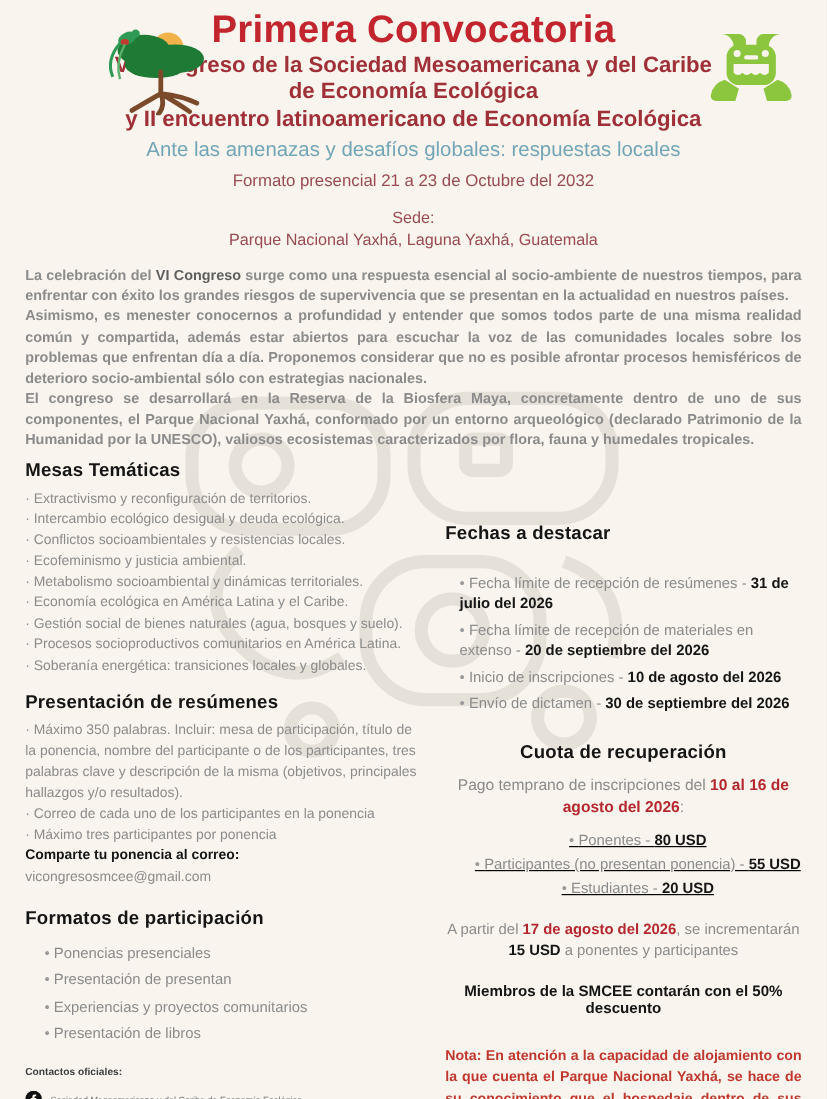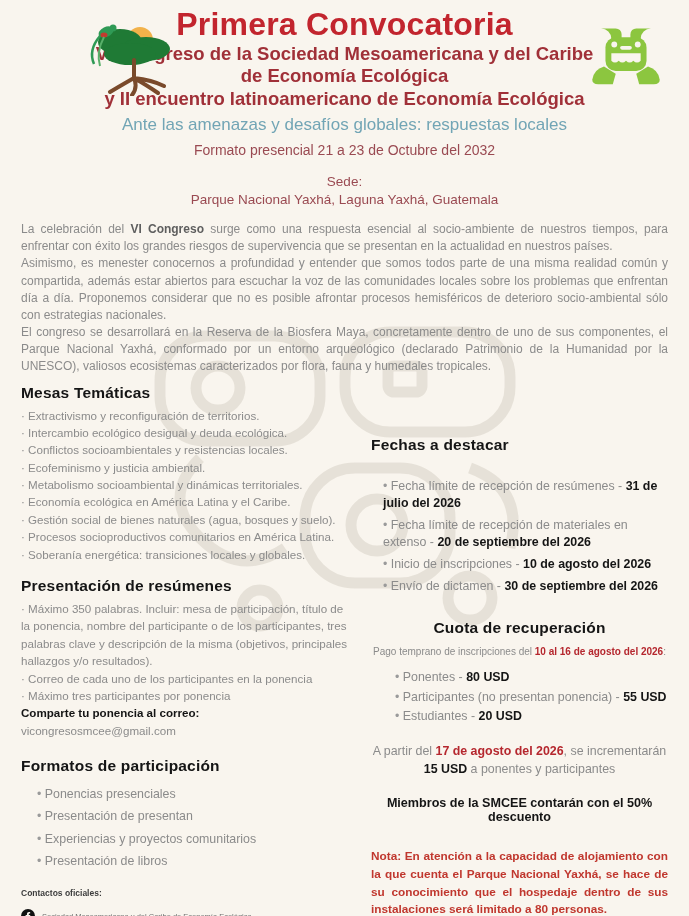--- a/index.html
+++ b/index.html
@@ -14,21 +14,21 @@
   
   .header { position:relative; text-align:center; padding-top:6px; z-index:1; }
   .logo-tree { position:absolute; left:80px; top:16px; }
   .logo-frog { position:absolute; right:26px; top:24px; }
   .title { font-size:32px; font-weight:bold; color:#C2252E; letter-spacing:.2px; line-height:1.15; }
   .sub-line { font-size:18.5px; font-weight:bold; color:#A03038; line-height:1.22; }
   .tagline { font-size:17px; color:#72A5B5; margin-top:5px; }
   .format-line { font-size:14px; color:#9A4A52; margin-top:7px; }
   .sede { margin-top:15px; font-size:13.5px; color:#9A4A52; line-height:1.32; }
   
-  .intro { padding:12px 21px 0 21px; z-index:1; position:relative; }
+  .intro { padding:12px 21px 0 21px; z-index:1; position:relative;font-weight:bold; }
   .intro p { font-size:12px; color:#8B8B8B; text-align:justify; line-height:1.43; }
   .intro b { color:#5E5E5E; }
   
   .columns { flex:1; display:flex; padding:8px 21px 0 21px; position:relative; z-index:1; }
   .col-left { width:328px; flex:none; }
   .col-right { flex:1; padding-left:22px; padding-top:52px; }
   .section-title { font-size:15.5px; font-weight:bold; color:#151515; letter-spacing:.2px; }
   
   .dotlist { list-style:none; margin-top:5px; }
   .dotlist li { font-size:11.6px; color:#8B8B8B; line-height:1.5; }
@@ -44,23 +44,23 @@
   .contacts { margin-top:16px; }
   .contacts-label { font-size:8.5px; font-weight:bold; color:#3d3d3d; }
   .contact-row { display:flex; align-items:center; gap:7px; margin-top:11px; }
   .contact-row a { font-size:7.5px; color:#6f6f6f; text-decoration:underline; }
   
   .fechas-list { list-style:none; margin-top:24px; padding-left:12px; }
   .fechas-list li { font-size:12.4px; color:#8B8B8B; line-height:1.42; margin-bottom:4px; }
   .fechas-list li::before { content:"•  "; color:#9a9a9a; }
   .fechas-list b, .cuota-list b { color:#151515; }
   .cuota { margin-top:24px; text-align:center; }
-  .cuota-intro { font-size:10px; color:#8B8B8B; margin-top:8px; line-height:1.45; }
+  .cuota-intro { font-size:13px; color:#8B8B8B; margin-top:8px; line-height:1.45; }
   .cuota-intro .red { color:#B5272E; font-weight:bold; }
-  .cuota-list { list-style:none; text-align:left; margin:8px 0 0 24px; }
+  .cuota-list { list-style:none; text-align:center; margin:8px 0 0 24px;text-decoration:underline; }
   .cuota-list li { font-size:12.4px; color:#8B8B8B; line-height:1.6; }
   .cuota-list li::before { content:"•  "; color:#9a9a9a; }
   .late-line { font-size:12.4px; color:#8B8B8B; margin-top:16px; line-height:1.45; text-align:center; }
   .late-line .red { color:#B5272E; font-weight:bold; }
   .late-line b { color:#151515; }
   .members-line { font-size:12.6px; font-weight:bold; color:#151515; margin-top:17px; text-align:center; }
   .nota { margin-top:24px; font-size:11.8px; font-weight:bold; color:#C0372E; text-align:justify; line-height:1.5; }
 </style>
 </head>
 <body>

